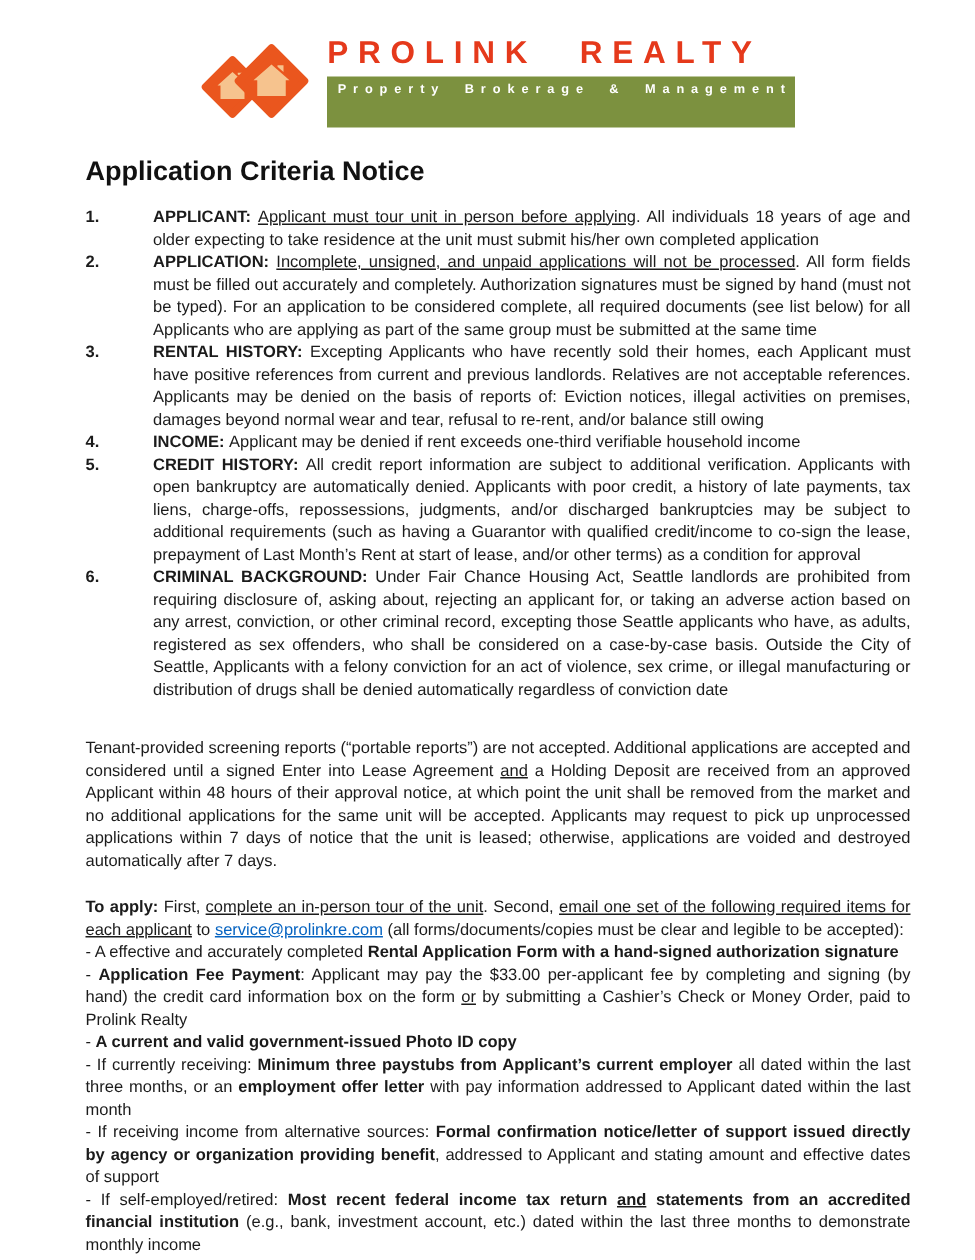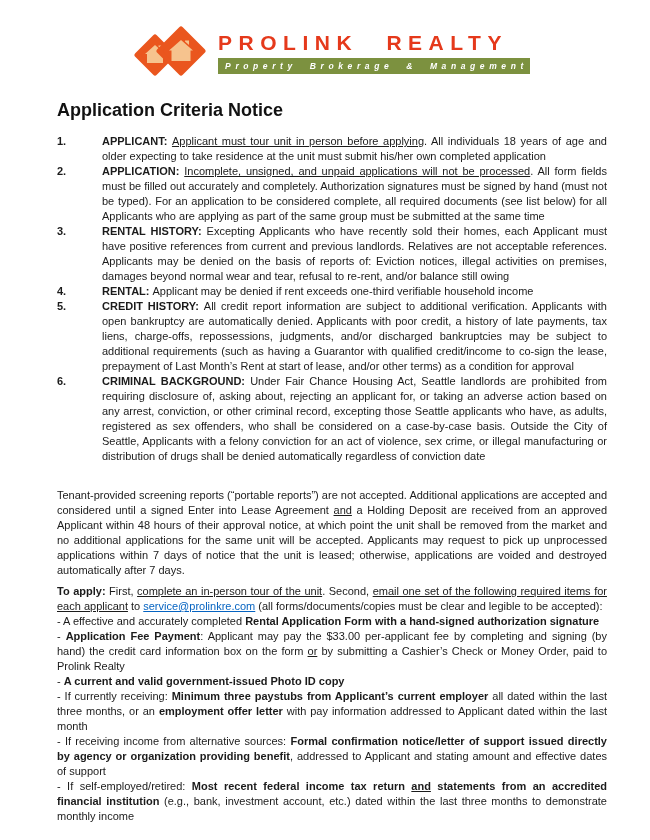--- a/index.html
+++ b/index.html
@@ -29,38 +29,38 @@
     letter-spacing: 6.5px; word-spacing: 16px;
     color: var(--brand-orange, #E5391B);
     white-space: nowrap; text-align: left;
   }
   .tagline {
     margin-top: 3px;
     background: var(--tagline-green, #7C913F);
     color: #ffffff;
     font-size: 8.5px; font-weight: bold;
     letter-spacing: 4.6px; word-spacing: 6px;
-    padding: 3px 2px 3px 7px;
-    white-space: nowrap; text-align: left; font-style: italic;
+    padding: 3px 2px 21px 7px;
+    white-space: nowrap; text-align: left;
   }
   .doc-title {
     text-align: left;
     font-size: 18px; font-weight: bold;
     margin: 16px 0 13px 0;
     color: #111;
   }
 
   
   .body-text { font-size: 11px; line-height: 15px; }
   ol.criteria { list-style: none; margin: 0; padding: 0; }
   ol.criteria li { display: flex; }
   .li-num { flex: 0 0 22px; font-weight: bold; }
   .li-text { flex: 1; text-align: justify; margin-left: 23px; }
   .para { margin-top: 24px; text-align: justify; }
-  .para-apply { margin-top: 6px; text-align: justify; }
+  .para-apply { margin-top: 16px; text-align: justify; }
   .req-line { text-align: justify; }
 
   .b { font-weight: bold; }
   .u { text-decoration: underline; }
   .lnk { color: var(--link-blue, #0563C1); text-decoration: underline; cursor: pointer; }
 </style>
 </head>
 <body>
 
 <div class="page">
@@ -95,21 +95,21 @@
       <li>
         <span class="li-num">2.</span>
         <span class="li-text"><span class="b">APPLICATION: </span><span class="u">Incomplete, unsigned, and unpaid applications will not be processed</span><span>. All form fields must be filled out accurately and completely. Authorization signatures must be signed by hand (must not be typed). For an application to be considered complete, all required documents (see list below) for all Applicants who are applying as part of the same group must be submitted at the same time</span></span>
       </li>
       <li>
         <span class="li-num">3.</span>
         <span class="li-text"><span class="b">RENTAL HISTORY: </span><span>Excepting Applicants who have recently sold their homes, each Applicant must have positive references from current and previous landlords. Relatives are not acceptable references. Applicants may be denied on the basis of reports of: Eviction notices, illegal activities on premises, damages beyond normal wear and tear, refusal to re-rent, and/or balance still owing</span></span>
       </li>
       <li>
         <span class="li-num">4.</span>
-        <span class="li-text"><span class="b">RENTAL: </span><span>Applicant may be denied if rent exceeds one-third verifiable household income</span></span>
+        <span class="li-text"><span class="b">INCOME: </span><span>Applicant may be denied if rent exceeds one-third verifiable household income</span></span>
       </li>
       <li>
         <span class="li-num">5.</span>
         <span class="li-text"><span class="b">CREDIT HISTORY: </span><span>All credit report information are subject to additional verification. Applicants with open bankruptcy are automatically denied. Applicants with poor credit, a history of late payments, tax liens, charge-offs, repossessions, judgments, and/or discharged bankruptcies may be subject to additional requirements (such as having a Guarantor with qualified credit/income to co-sign the lease, prepayment of Last Month’s Rent at start of lease, and/or other terms) as a condition for approval</span></span>
       </li>
       <li>
         <span class="li-num">6.</span>
         <span class="li-text"><span class="b">CRIMINAL BACKGROUND: </span><span>Under Fair Chance Housing Act, Seattle landlords are prohibited from requiring disclosure of, asking about, rejecting an applicant for, or taking an adverse action based on any arrest, conviction, or other criminal record, excepting those Seattle applicants who have, as adults, registered as sex offenders, who shall be considered on a case-by-case basis. Outside the City of Seattle, Applicants with a felony conviction for an act of violence, sex crime, or illegal manufacturing or distribution of drugs shall be denied automatically regardless of conviction date</span></span>
       </li>
     </ol>

